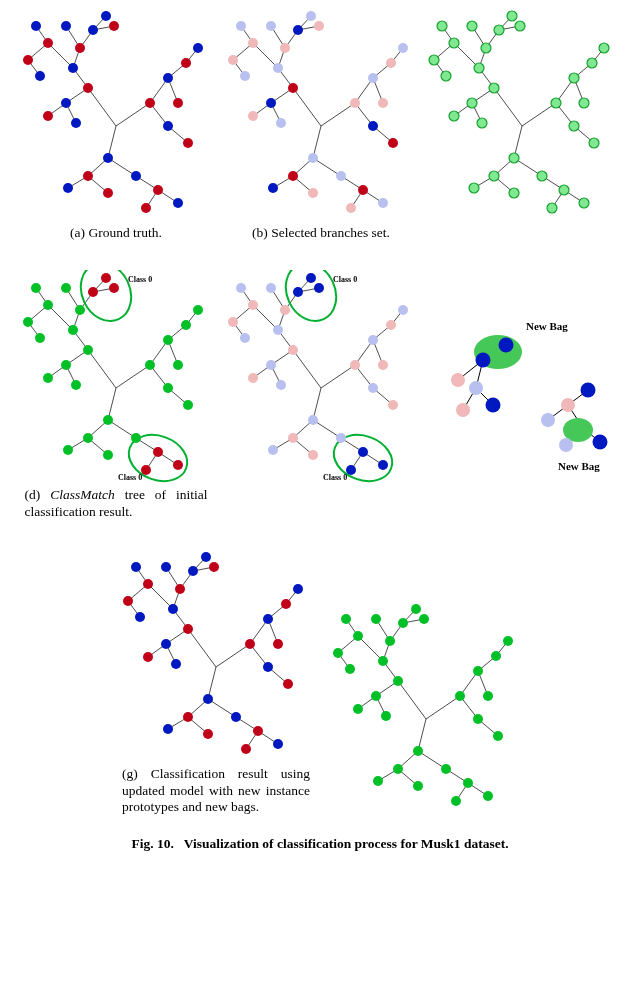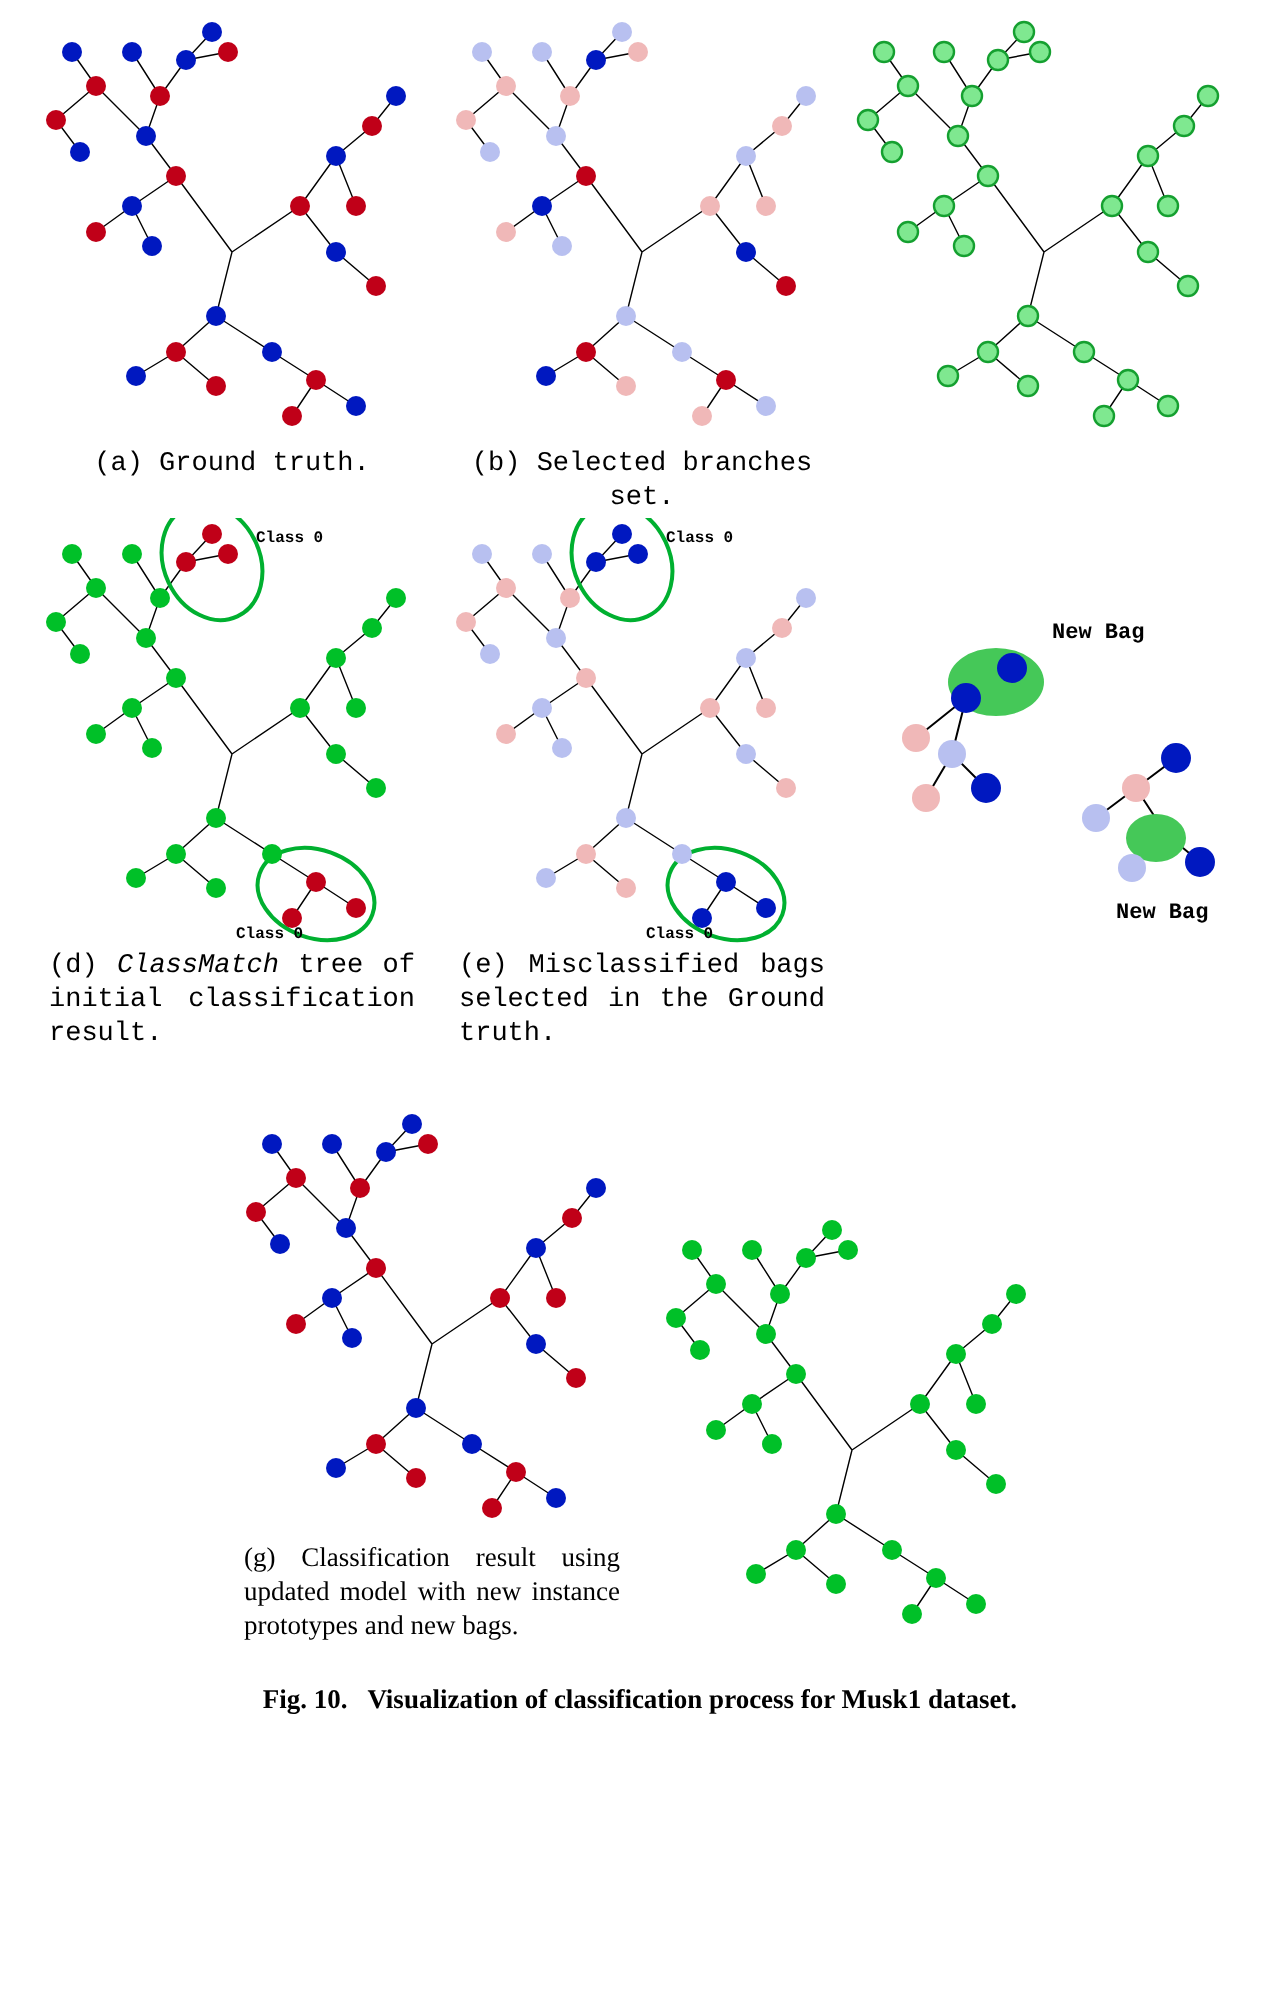--- a/index.html
+++ b/index.html
@@ -7,24 +7,24 @@
     margin: 0;
     padding: 0;
     width: 640px;
     font-family: "Times New Roman", Times, serif;
     font-size: 13.5px;
     color: #000;
     background: #fff;
   }
   .figure { padding: 8px 0 0 0; }
   .row { display: flex; justify-content: center; gap: 0px; }
-  .row2 { display: flex; justify-content: center; gap: 0px; }
+  .row2 { display: flex; justify-content: center; gap: 0px; margin-top: 28px; }
   .row3 { display: flex; justify-content: center; gap: 0px; margin-top: 28px; align-items: flex-end; }
   .cell { display: flex; flex-direction: column; align-items: center; }
-  .cell-3 { width: 205px; font-family: Liberation Mono, monospace; }
+  .cell-3 { width: 205px; }
   .cell-2 { width: 210px; }
   .tree-box { width: 195px; height: 215px; position: relative; }
   .tree-box svg { position: absolute; inset: 0; }
   .caption {
     text-align: justify;
     text-align-last: left;
     padding: 2px 10px 0 12px;
     line-height: 1.25;
     font-size: 13.5px;
     width: 100%;
@@ -261,23 +261,20 @@
               <circle cx="90" cy="185" r="5" fill="#f0b8b8"></circle>
             <circle cx="118" cy="168" r="5" fill="#b8c0f0"></circle>
               <circle cx="140" cy="182" r="5" fill="#0018c0"></circle>
               <circle cx="160" cy="195" r="5" fill="#0018c0"></circle>
               <circle cx="128" cy="200" r="5" fill="#0018c0"></circle>
           </g>
           <text x="110" y="12" font-size="8" font-weight="bold" fill="#000">Class 0</text>
           <text x="100" y="210" font-size="8" font-weight="bold" fill="#000">Class 0</text>
         </svg>
       </div>
-      <div class="caption">
-        <span>(e)</span><span> Misclassified bags selected in the Ground truth.</span>
-      </div>
     </div>
 
     <div class="cell cell-3">
       <div class="tree-box">
         <svg viewBox="0 0 195 215">
           <g stroke="#000" stroke-width="1" fill="none">
             <path d="M30 110 L55 90 M55 90 L78 75 M55 90 L48 118 M48 118 L35 140 M48 118 L65 135"></path>
             <path d="M120 150 L140 135 M140 135 L160 120 M140 135 L155 158 M155 158 L172 172 M155 158 L138 175"></path>
           </g>
           <ellipse cx="70" cy="82" rx="24" ry="17" fill="#45c858"></ellipse>

